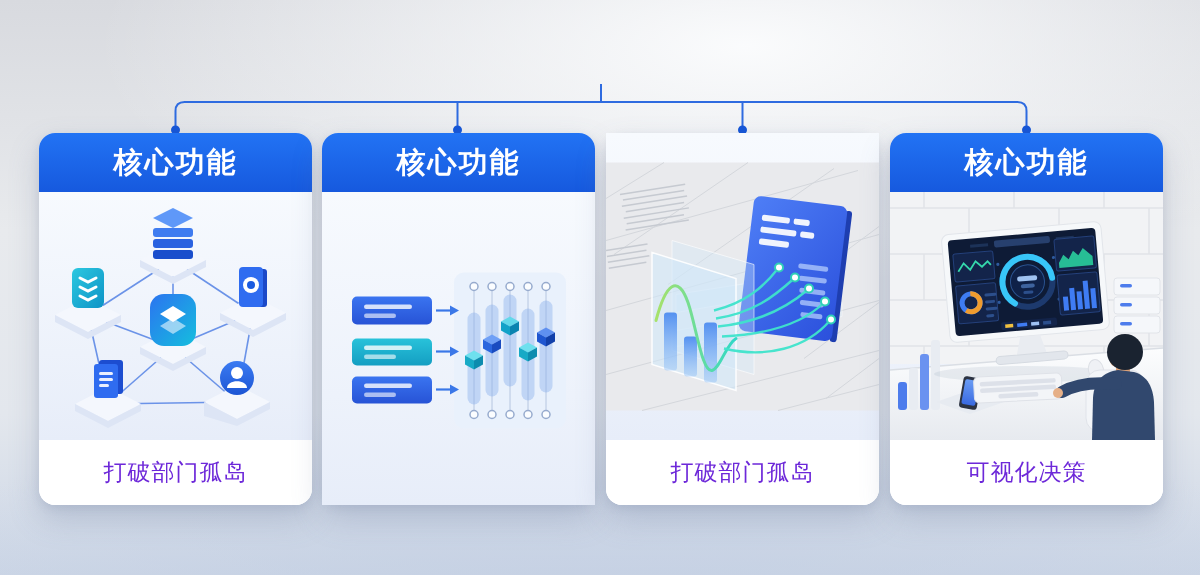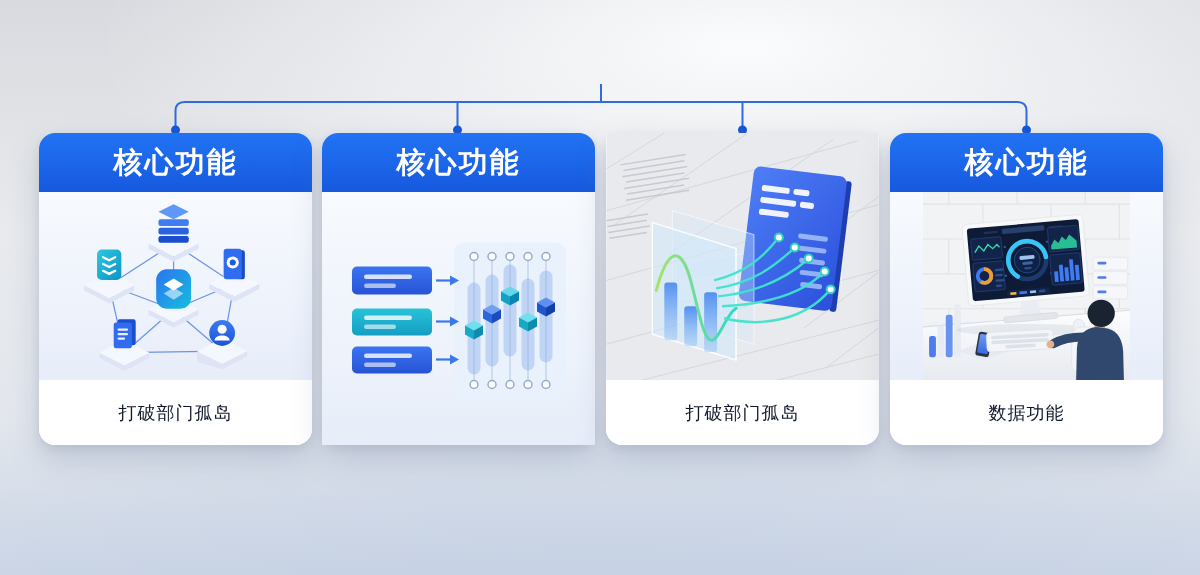--- a/index.html
+++ b/index.html
@@ -6,38 +6,38 @@
   body{font-family:"Liberation Sans","DejaVu Sans",sans-serif;}
   .canvas{
     position:relative;width:1200px;height:575px;overflow:hidden;
     background:
       radial-gradient(90% 70% at 62% 8%, rgba(252,253,254,.95) 0%, rgba(252,253,254,0) 60%),
       radial-gradient(120% 85% at 50% 118%, #c3cfe3 0%, rgba(195,207,227,0) 58%),
       linear-gradient(180deg,#d8dadf 0%,#e8eaed 40%,#e3e7ed 72%,#ccd6e6 100%);
   }
   .connector{position:absolute;left:0;top:0;}
   .card{
-    position:absolute;top:133px;width:273px;height:312px;
+    position:absolute;top:133px;width:273px;height:372px;
     border-radius:16px;background:#fff;
     box-shadow:0 14px 30px rgba(96,112,148,.26),0 3px 8px rgba(96,112,148,.14);
     display:flex;flex-direction:column;
   }
   .card1{left:39px}.card2{left:322px}.card3{left:606px}.card4{left:890px}
   .card-header{
     height:59px;flex:0 0 59px;border-radius:16px 16px 0 0;
     background:linear-gradient(180deg,#2273f4 0%,#1659de 100%);
     color:#fff;display:flex;align-items:center;justify-content:center;
     font-size:29px;font-weight:700;letter-spacing:2px;
   }
   .card-body{flex:1 1 auto;position:relative;overflow:hidden;background:linear-gradient(180deg,#f7fafe 0%,#edf2fb 65%,#e7edf9 100%);}
   .card-body svg{display:block;width:100%;height:100%;}
   .card-caption{
     height:65px;flex:0 0 65px;border-radius:0 0 16px 16px;background:#fff;
     display:flex;align-items:center;justify-content:center;
-    font-size:18px;font-weight:500;color:#0f172a;letter-spacing:1px;
+    font-size:23px;font-weight:500;color:#6d28d9;letter-spacing:1px;
   }
 </style>
 </head>
 <body>
 
 <div class="canvas">
 
   <svg class="connector" width="1200" height="140" viewBox="0 0 1200 140">
     <g stroke="#2e6be0" stroke-width="2" fill="none">
       <path d="M601,84 L601,102"></path>
@@ -475,17 +475,17 @@
           <rect x="226" y="172" width="14" height="10" rx="3" fill="#d9a078"></rect>
           <ellipse cx="227" cy="169" rx="7" ry="6" fill="#e2a87c"></ellipse>
           <circle cx="235" cy="160" r="18" fill="#1a2330"></circle>
           <path d="M202,248 L203,206 C204,188 214,180 228,178 L244,180 C258,184 263,196 264,210 L265,248 Z" fill="#31486e"></path>
           <path d="M226,192 C206,190 186,192 172,200" stroke="#31486e" stroke-width="12" stroke-linecap="round" fill="none"></path>
           <circle cx="168" cy="201" r="5" fill="#e6b088"></circle>
         </g>
       </svg>
     </div>
     <div class="card-caption">
-      <span>数据功能</span>
+      <span>可视化决策</span>
     </div>
   </div>
 
 </div>
 
 </body></html>

